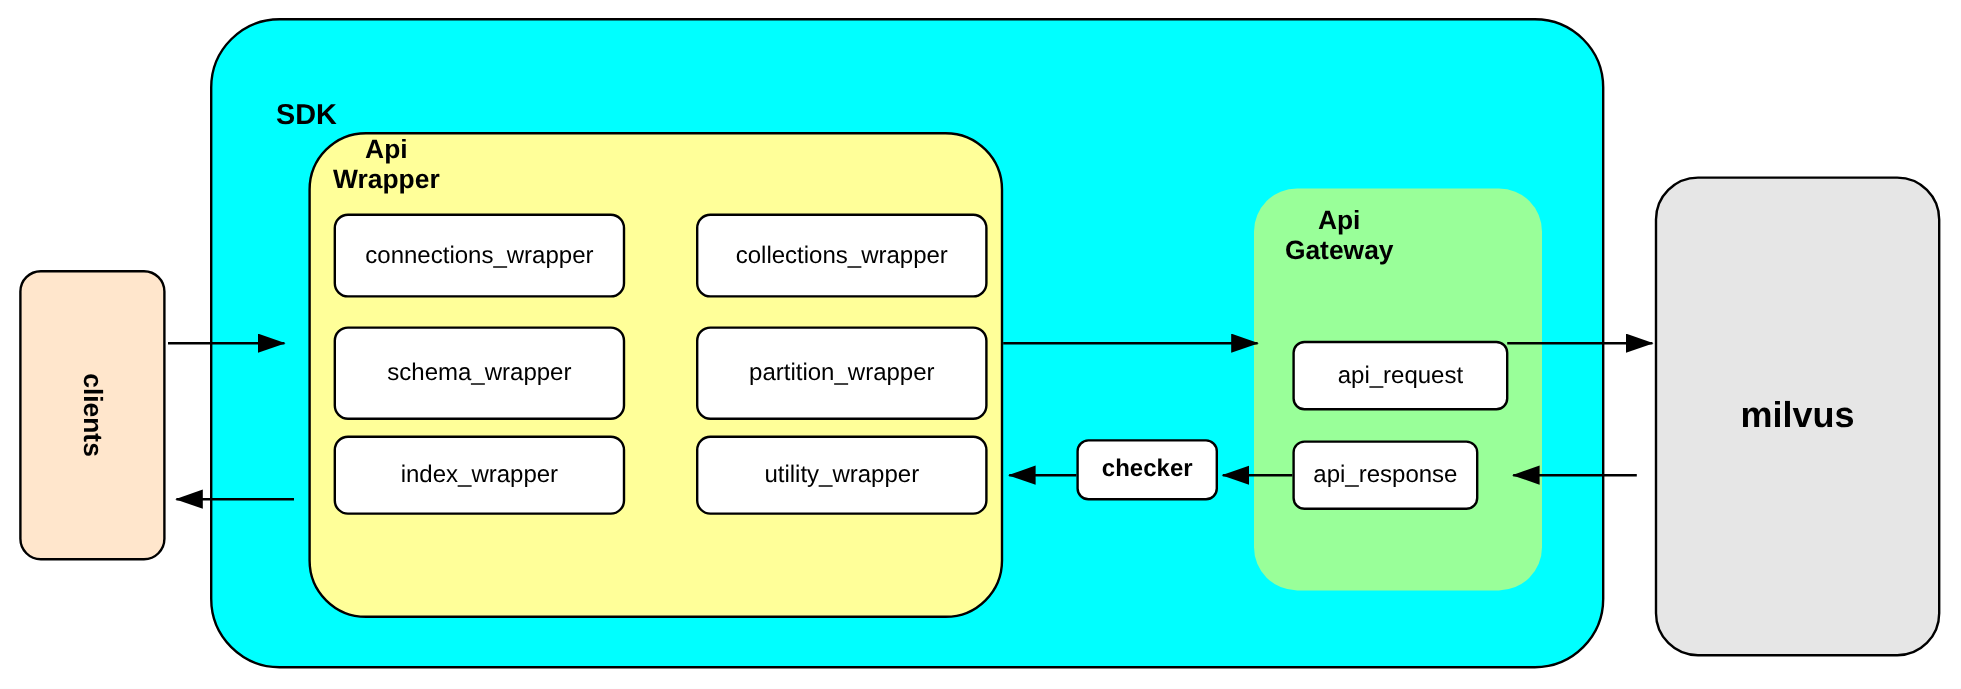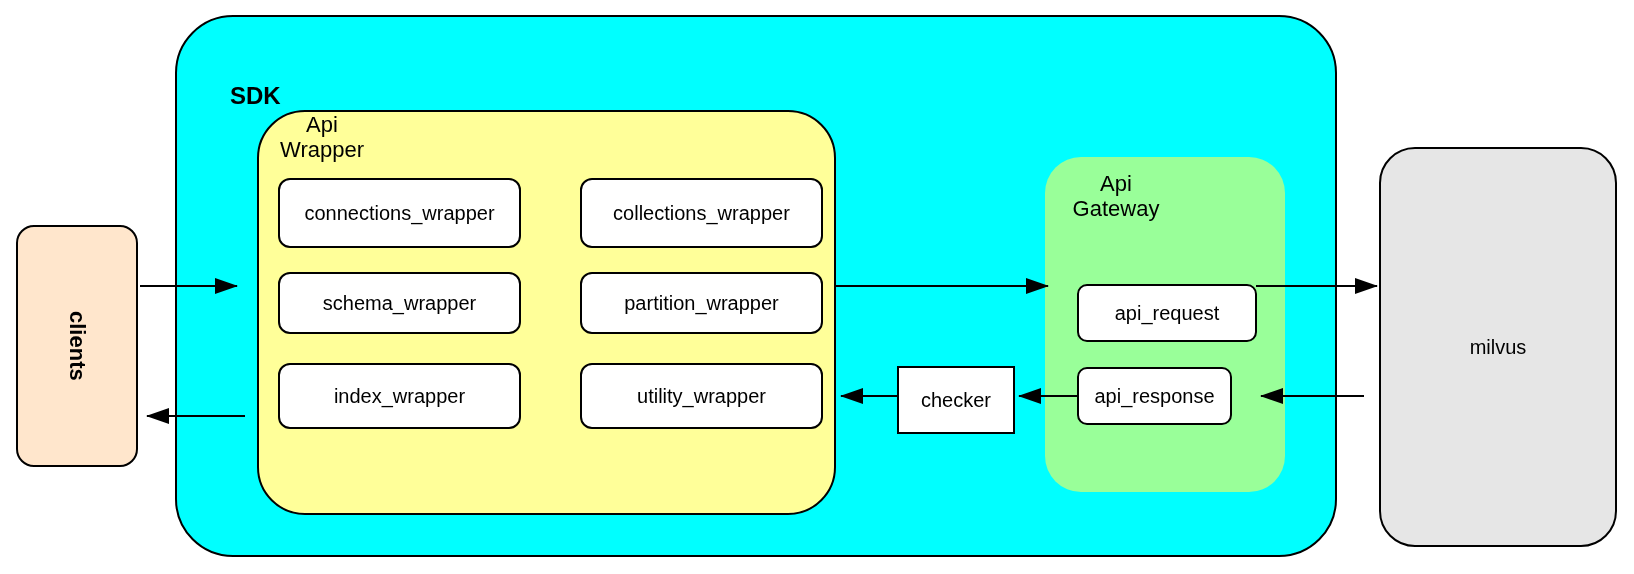--- a/index.html
+++ b/index.html
@@ -26,21 +26,21 @@
     align-items: center;
     justify-content: center;
     text-align: center;
     background: #ffffff;
     font-size: 20px;
     border-radius: 12px;
     z-index: 3;
   }
   .corner-label {
     position: absolute;
-    font-weight: normal;
+    font-weight: bold;
     font-size: 22px;
     line-height: 1.12;
     white-space: pre-line;
     text-align: center;
     z-index: 4;
   }
 
   
   .clients {
     left: 16px; top: 225px; width: 122px; height: 242px;
@@ -77,46 +77,46 @@
     background: #FFFF99;
     border-radius: 48px;
     z-index: 2;
   }
   .api-wrapper-label { left: 267px; top: 113px; width: 110px; }
 
   
   .mod-c1 { left: 278px; width: 243px; }
   .mod-c2 { left: 580px; width: 243px; }
   .mod-r1 { top: 178px; height: 70px; }
-  .mod-r2 { top: 272px; height: 62px; }
+  .mod-r2 { top: 272px; height: 78px; }
   .mod-r3 { top: 363px; height: 66px; }
 
   
   .api-gateway {
     left: 1045px; top: 157px; width: 240px; height: 335px;
     background: #99FF99;
     border: none;
     border-radius: 36px;
     z-index: 2;
   }
   .api-gateway-label { left: 1061px; top: 172px; width: 110px; }
 
   .api-request  { left: 1077px; top: 257px; width: 180px; height: 58px; border-radius: 10px; margin-top: 27px; }
   .api-response { left: 1077px; top: 367px; width: 155px; height: 58px; border-radius: 10px; }
-  .checker      { left: 897px;  top: 366px; width: 118px; height: 68px; border-radius: 0; }
+  .checker      { left: 897px;  top: 366px; width: 118px; height: 51px; border-radius: 10px; font-weight: bold; }
 
   
   .milvus {
     left: 1379px; top: 147px; width: 238px; height: 400px;
     background: #E6E6E6;
     border-radius: 36px;
     display: flex; align-items: center; justify-content: center;
     z-index: 1;
   }
-  .milvus-label { font-weight: normal; font-size: 20px; }
+  .milvus-label { font-weight: bold; font-size: 30px; }
 
   .arrows {
     position: absolute;
     left: 0; top: 0;
     width: 1634px; height: 574px;
     z-index: 6;
     pointer-events: none;
   }
 </style>
 </head>

